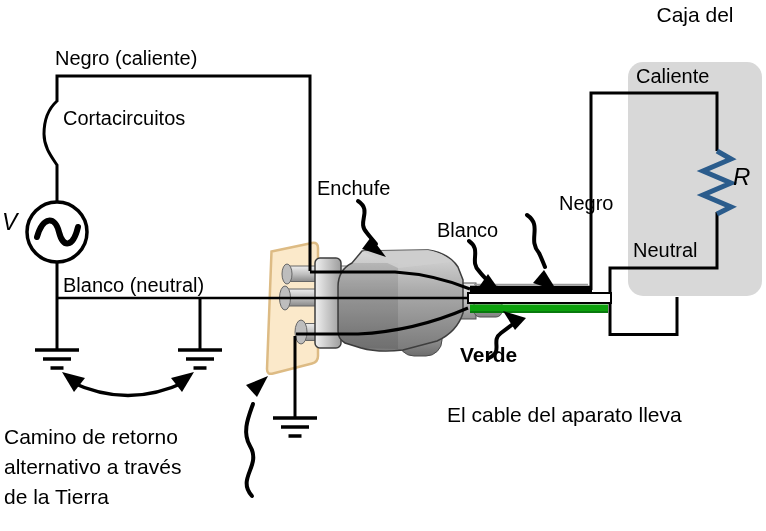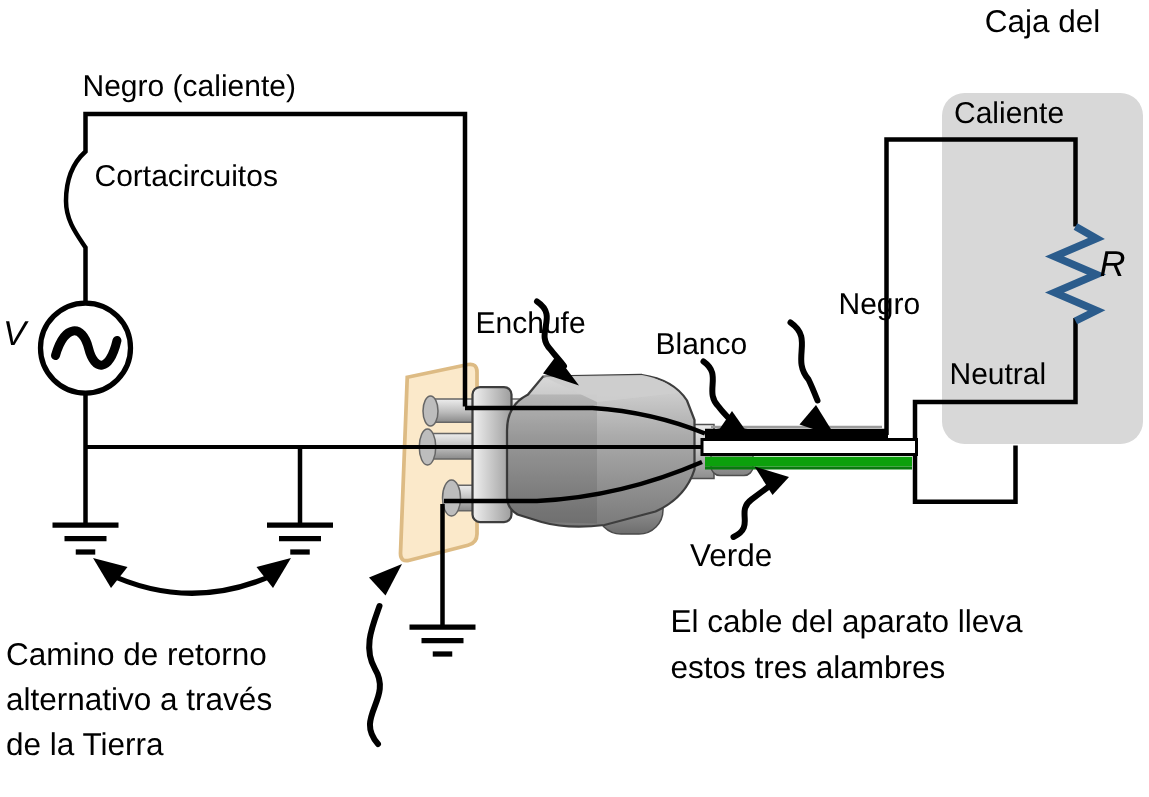--- a/index.html
+++ b/index.html
@@ -137,35 +137,35 @@
     <polygon points="557,291 533,283 544,270"></polygon>
     <polygon points="502,294 479,287 488,274"></polygon>
     <polygon points="503,311 526,318 515,330"></polygon>
     <polygon points="268,376 246,385 257,397"></polygon>
   </g>
 </svg>
 
 <div class="lbl" style="left:55px; top:47px;">Negro (caliente)</div>
 <div class="lbl" style="left:63px; top:107px;">Cortacircuitos</div>
 <div class="lbl sym" style="left:2px; top:211px;">V</div>
+<div class="lbl" style="left:63px; top:274px;">Blanco (neutral)</div>
 
 <div class="note" style="left:4px; top:399px;margin-top:23px;">
   <div>Camino de retorno</div>
   <div>alternativo a través</div>
   <div>de la Tierra</div>
 </div>
 
-<div class="lbl" style="left:317px; top:177px;margin-top:28px;">Enchufe</div>
+<div class="lbl" style="left:317px; top:177px;">Enchufe</div>
 <div class="lbl" style="left:437px; top:219px;">Blanco</div>
 <div class="lbl" style="left:519px; top:192px;margin-left:40px;">Negro</div>
-<div class="lbl big" style="left:460px; top:360px;">Verde</div>
+<div class="lbl big" style="left:460px; top:344px;font-weight:bold;">Verde</div>
 
 <div class="note" style="left:447px; top:399px; line-height:31px;">
   <div>El cable del aparato lleva</div>
-  <div>estos tres alambres</div>
 </div>
 
 <div class="note center" style="left:627px; top:0px; width:136px; line-height:29px;">
   <div>Caja del</div>
 </div>
 
 <div class="lbl" style="left:636px; top:65px;">Caliente</div>
 <div class="lbl" style="left:633px; top:239px;">Neutral</div>
 <div class="lbl sym" style="left:733px; top:166px; font-size:24px;">R</div>
 

